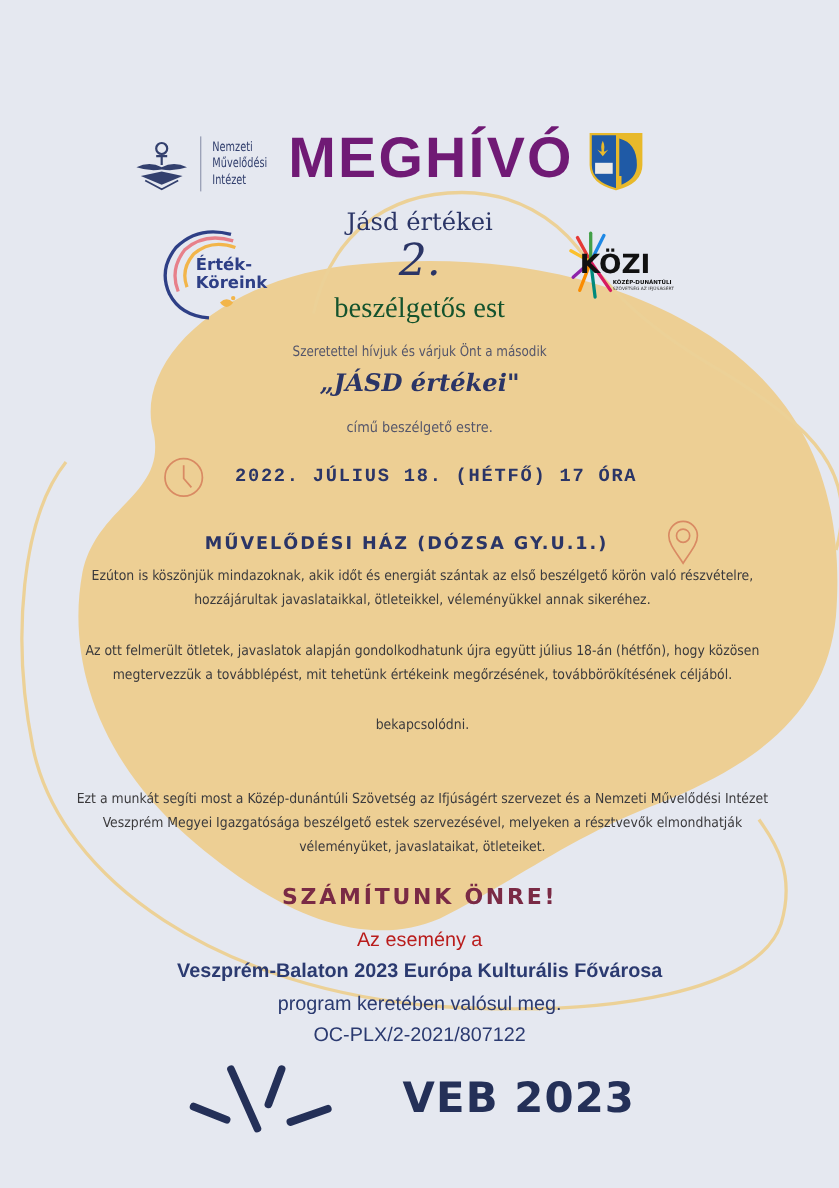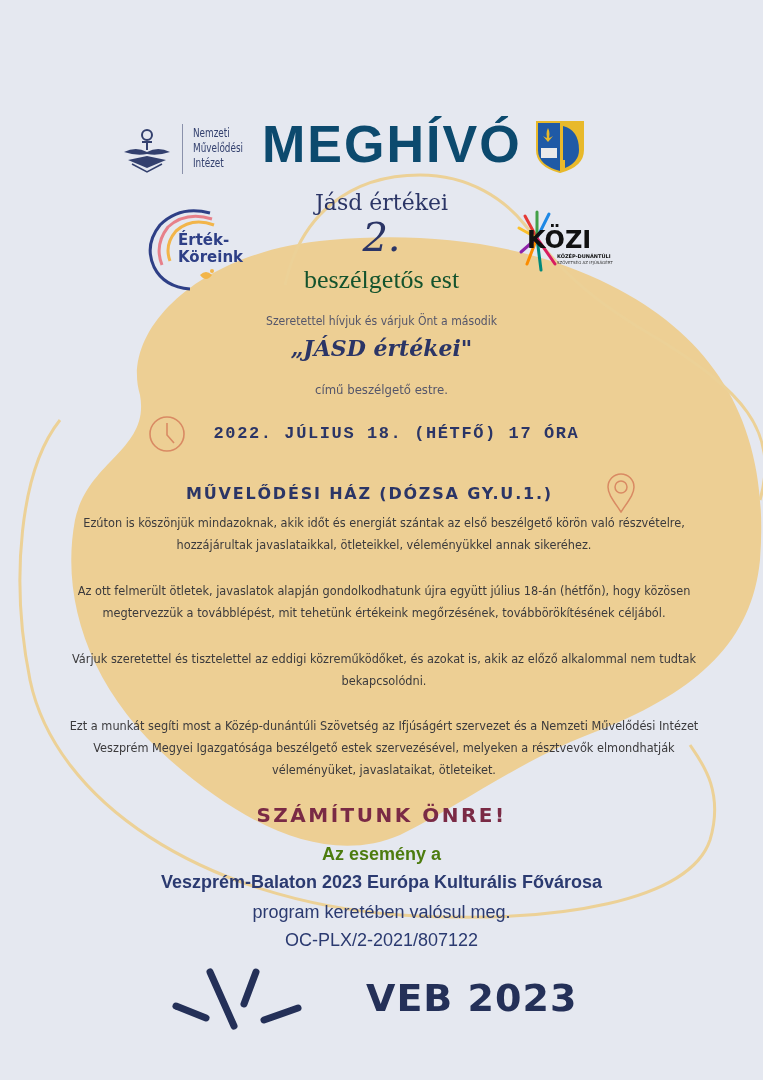--- a/index.html
+++ b/index.html
@@ -6,21 +6,21 @@
   html, body { width:763px; height:1080px; overflow:hidden; }
   body { background:#e5e8f0; position:relative; font-family:"Liberation Sans", sans-serif; color:#2a3563; }
   .abs { position:absolute; }
   svg.bg { position:absolute; left:0; top:0; width:763px; height:1080px; }
   .center { position:absolute; left:0; width:763px; text-align:center; }
 
   
   .nmi-logo { left:122px; top:122px; width:120px; height:56px; }
   .nmi-text { left:193px; top:126px; font-family:"DejaVu Sans Condensed","DejaVu Sans", sans-serif; font-size:12px; line-height:15px; color:#33406e; transform:scaleX(0.82); transform-origin:left top; }
   .nmi-sep { left:182px; top:124px; width:1px; height:50px; background:#8a91ab; }
-  .title { left:262px; top:114px; font-family:"Liberation Sans", sans-serif; font-weight:bold; font-size:52px; letter-spacing:2px; color:#0c4a6e; }
+  .title { left:262px; top:114px; font-family:"Liberation Sans", sans-serif; font-weight:bold; font-size:52px; letter-spacing:2px; color:#701a75; }
   .crest { left:535px; top:120px; width:50px; height:54px; }
 
   .subtitle1 { top:190px; font-family:"DejaVu Serif", serif; font-size:22px; color:#2b3566; }
   .subtitle-num { top:215px; font-family:"DejaVu Serif", serif; font-style:italic; font-size:40px; color:#2b3566; line-height:44px; }
   .subtitle2 { top:265px; font-family:Liberation Serif, serif; font-size:26px; color:#14532d; }
 
   .ertek-logo { left:140px; top:205px; width:115px; height:90px; }
   .ertek-text { left:178px; top:232px; font-family:"DejaVu Sans", sans-serif; font-weight:bold; font-size:15px; line-height:17px; color:#2e3f86; }
   .kozi-logo { left:515px; top:208px; width:105px; height:70px; }
 
@@ -30,21 +30,21 @@
 
   .date { top:424px; font-family:Liberation Mono, monospace; font-weight:bold; font-size:17px; letter-spacing:1.6px; color:#2b3566; padding-left:30px; }
   .clock { left:148px; top:415px; width:38px; height:38px; }
   .venue { top:484px; font-family:"DejaVu Sans", sans-serif; font-weight:bold; font-size:16px; letter-spacing:1.8px; color:#2b3566; left:-12px; }
   .pin { left:605px; top:472px; width:32px; height:42px; }
 
   .para { left:14px; width:740px; text-align:center; font-family:"DejaVu Sans Condensed","DejaVu Sans", sans-serif; font-size:12.6px; line-height:22px; color:#3b3a3c; }
   .p1 { top:512px; } .p2 { top:580px;text-align:center; } .p3 { top:648px; } .p4 { top:715px; }
 
   .slogan { top:803px; font-family:"DejaVu Sans", sans-serif; font-weight:bold; font-size:20px; letter-spacing:2.5px; color:#7a2a45; }
-  .f1 { top:844px; font-size:18px; color:#4d7c0f;font-weight:bold; }
+  .f1 { top:844px; font-size:18px; color:#b91c1c; }
   .f2 { top:872px; font-size:18px; font-weight:bold; color:#2b3a70; }
   .f3 { top:902px; font-size:18px; color:#2b3a70; }
   .f4 { top:930px; font-size:18px; color:#2b3a70; }
 
   .veb-mark { left:168px; top:962px; width:140px; height:72px; }
   .veb-text { left:366px; top:976px; font-family:"DejaVu Sans", sans-serif; font-weight:bold; font-size:38px; color:#243058; letter-spacing:1px; }
 </style>
 </head>
 <body>
 
@@ -124,21 +124,20 @@
 
 <div class="abs para p1">
   <div>Ezúton is köszönjük mindazoknak, akik időt és energiát szántak az első beszélgető körön való részvételre,</div>
   <div>hozzájárultak javaslataikkal, ötleteikkel, véleményükkel annak sikeréhez.</div>
 </div>
 <div class="abs para p2">
   <div>Az ott felmerült ötletek, javaslatok alapján gondolkodhatunk újra együtt július 18-án (hétfőn), hogy közösen</div>
   <div>megtervezzük a továbblépést, mit tehetünk értékeink megőrzésének, továbbörökítésének céljából.</div>
 </div>
 <div class="abs para p3">
-  <div>Várjuk szeretettel és tisztelettel az eddigi közreműködőket, és azokat is, akik az előző alkalommal nem tudtak</div>
   <div>bekapcsolódni.</div>
 </div>
 <div class="abs para p4">
   <div>Ezt a munkát segíti most a Közép-dunántúli Szövetség az Ifjúságért szervezet és a Nemzeti Művelődési Intézet</div>
   <div>Veszprém Megyei Igazgatósága beszélgető estek szervezésével, melyeken a résztvevők elmondhatják</div>
   <div>véleményüket, javaslataikat, ötleteiket.</div>
 </div>
 
 <div class="center slogan">SZÁMÍTUNK ÖNRE!</div>
 <div class="center f1">Az esemény a</div>

